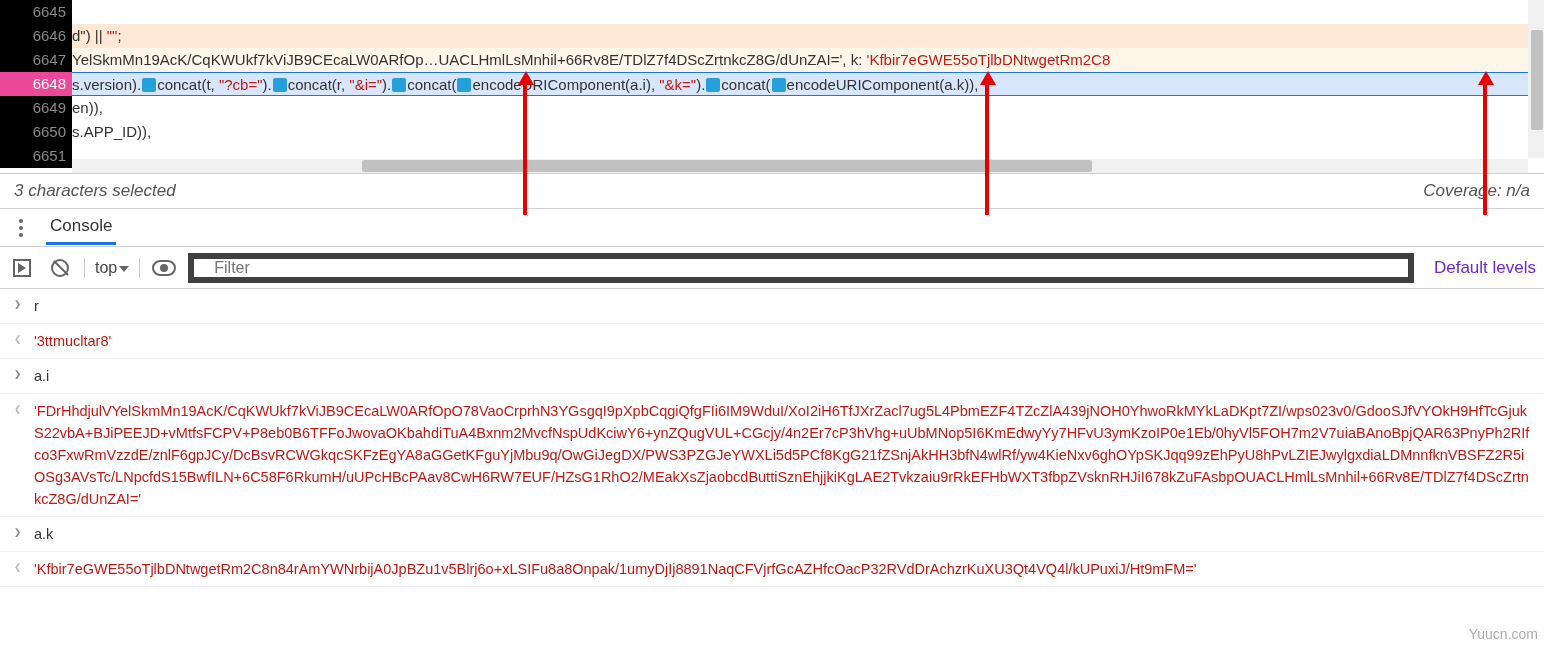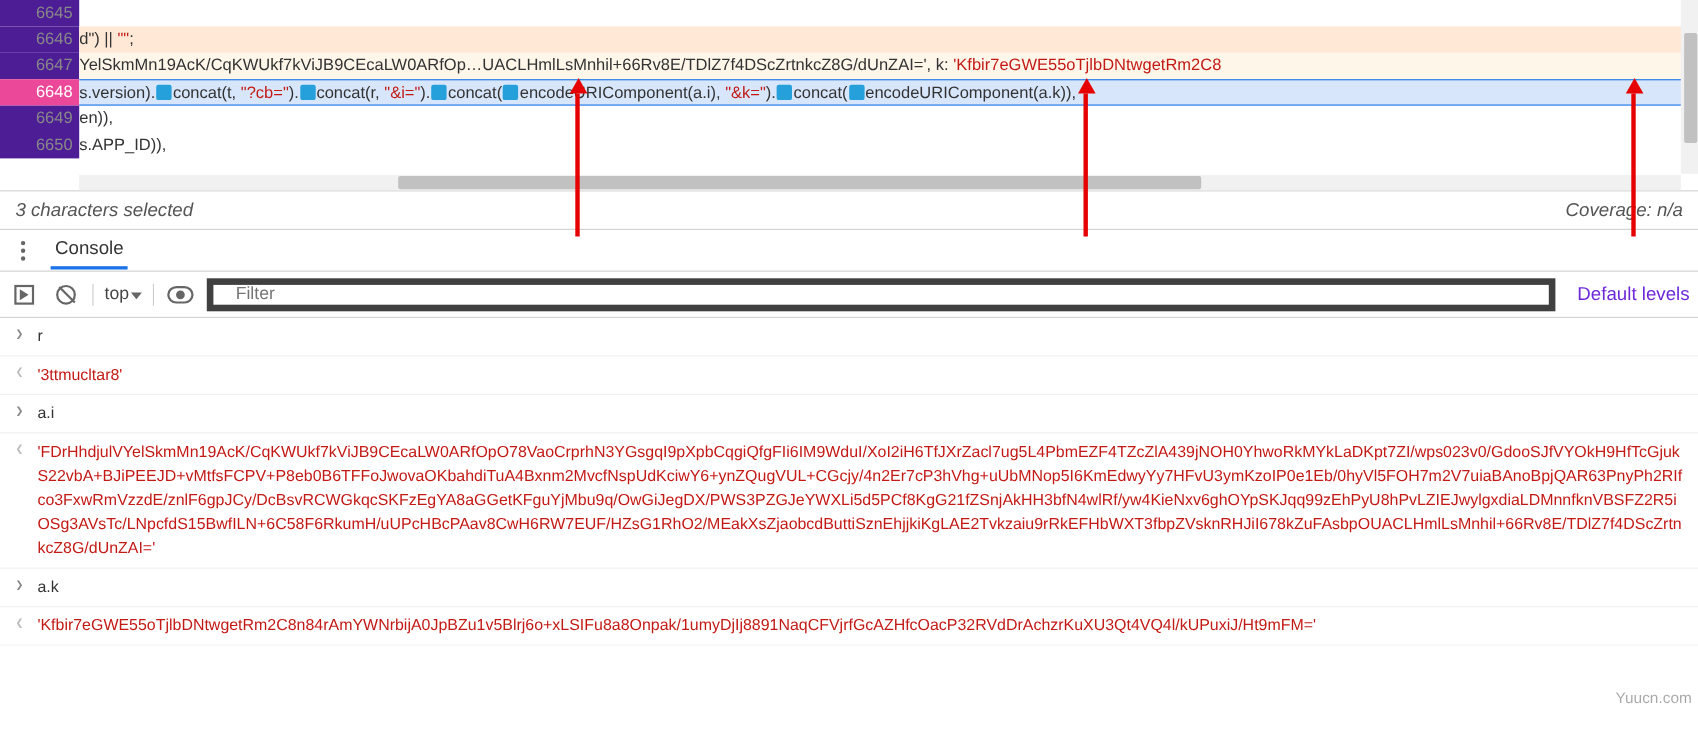--- a/index.html
+++ b/index.html
@@ -2,21 +2,21 @@
 <html><head>
 <meta charset="utf-8">
 <style>
 * { margin:0; padding:0; box-sizing:border-box; font-family:'Segoe UI',Arial,sans-serif; }
 body { width:1544px; height:666px; overflow:hidden; background:#fff; color:#303030; font-size:14px; position:relative; }
 .mono { font-family:Consolas,Menlo,monospace; font-size:15px; }
 
 .source-pane { height:173px; position:relative; }
 .lines { position:absolute; inset:0; overflow:hidden; }
 .line { display:flex; height:24px; line-height:24px; white-space:pre; }
-.gutter { width:72px; text-align:right; padding-right:6px; color:#888; user-select:none; background:#4c1d95; }
+.gutter { width:72px; text-align:right; padding-right:6px; color:#888; user-select:none; background:#000000; }
 .line.sel .gutter { background:#ec4899; color:#fff; }
 .content { flex:1; overflow:hidden; }
 .line.hl0 .content { background:#ffe9d6; }
 .line.hl1 .content { background:#fff6ea; }
 .line.sel .content { background:#d8e6fb; border-top:1px solid #1a73e8; border-bottom:1px solid #1a73e8; }
 
 .str { color:#c41a16; }
 .prop { color:#333; }
 .fn-ico { display:inline-block; width:14px; height:14px; border-radius:2px; background:#26a0da; position:relative; top:2px; margin:0 1px; }
 .fn-ico::after { content:""; position:absolute; right:-2px; top:3px; border:4px solid transparent; border-left-color:#26a0da; }
@@ -94,20 +94,24 @@
     <div class="line">
       <div class="gutter">6649</div>
       <div class="content"><span class="fn">en)),</span></div>
     </div>
 
     <div class="line">
       <div class="gutter">6650</div>
       <div class="content"><span class="fn">s.APP_ID)),</span></div>
     </div>
 
+    <div class="line">
+      <div class="gutter">6651</div>
+      <div class="content"></div>
+    </div>
 
   </div>
   <div class="hscroll">
       <div class="hscroll-thumb"></div>
     </div>
   <div class="vscroll">
       <div class="vscroll-thumb"></div>
     </div>
 </div>
 

